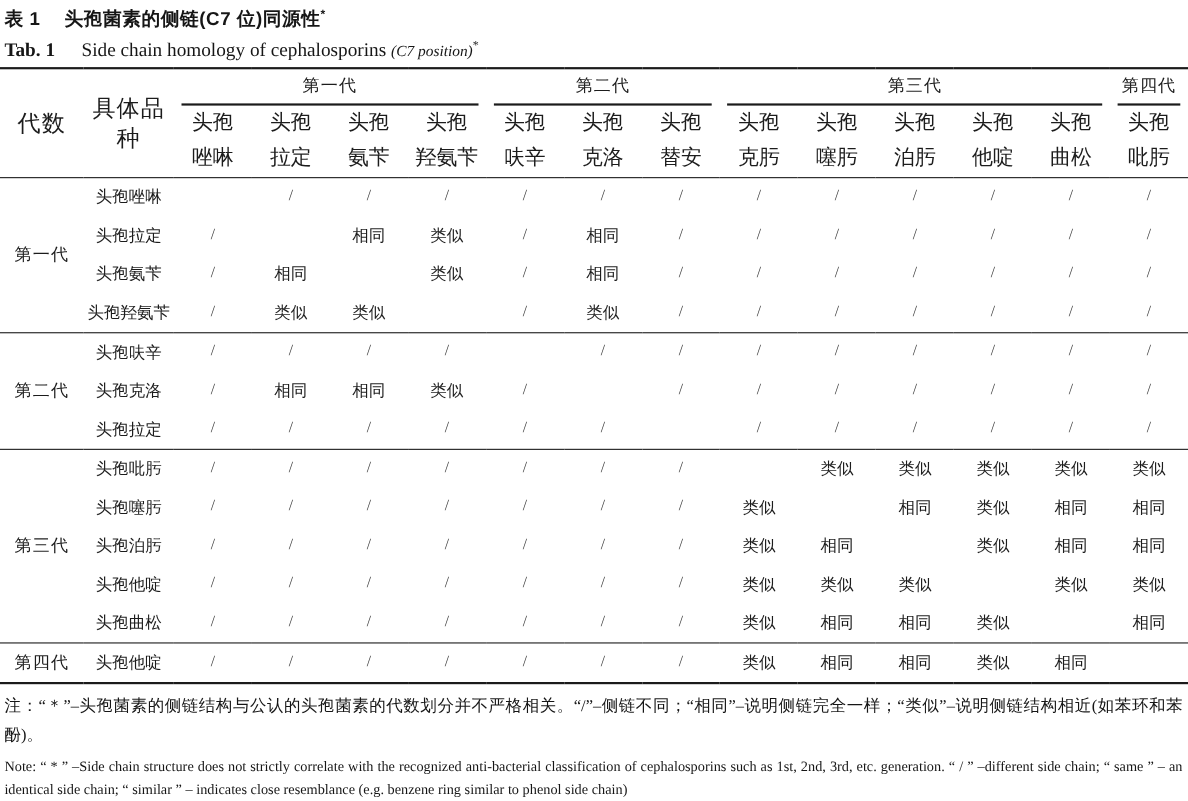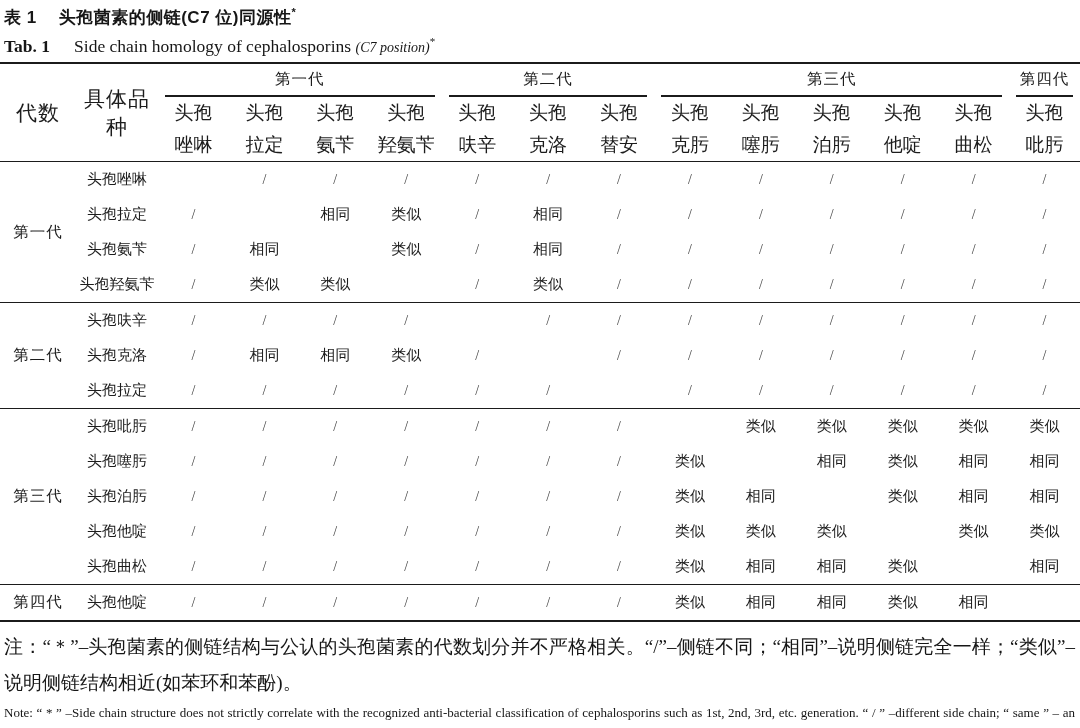--- a/index.html
+++ b/index.html
@@ -39,21 +39,21 @@
   }
   tbody td{height:35px;}
   td.gen-label{font-size:15.5px;letter-spacing:1px;}
   td.drug-label{font-size:15px;}
   td.cell.slash{color:#454545;font-size:14px;}
   .bb-thin{border-bottom:1.5px solid #1b1b1b;}
   .bb-thick{border-bottom:2.5px solid #1b1b1b;}
   
   .notes{padding:7px 5px 0 4px;}
   .note-zh{
-    margin:0;font-size:19px;line-height:1.85;text-align:justify;
+    margin:0;font-size:15px;line-height:1.85;text-align:justify;
   }
   .note-en{
     margin:3px 0 0 0;font-size:13px;line-height:1.58;text-align:justify;
   }
 </style>
 </head>
 <body>
 
 <div class="page">
 

